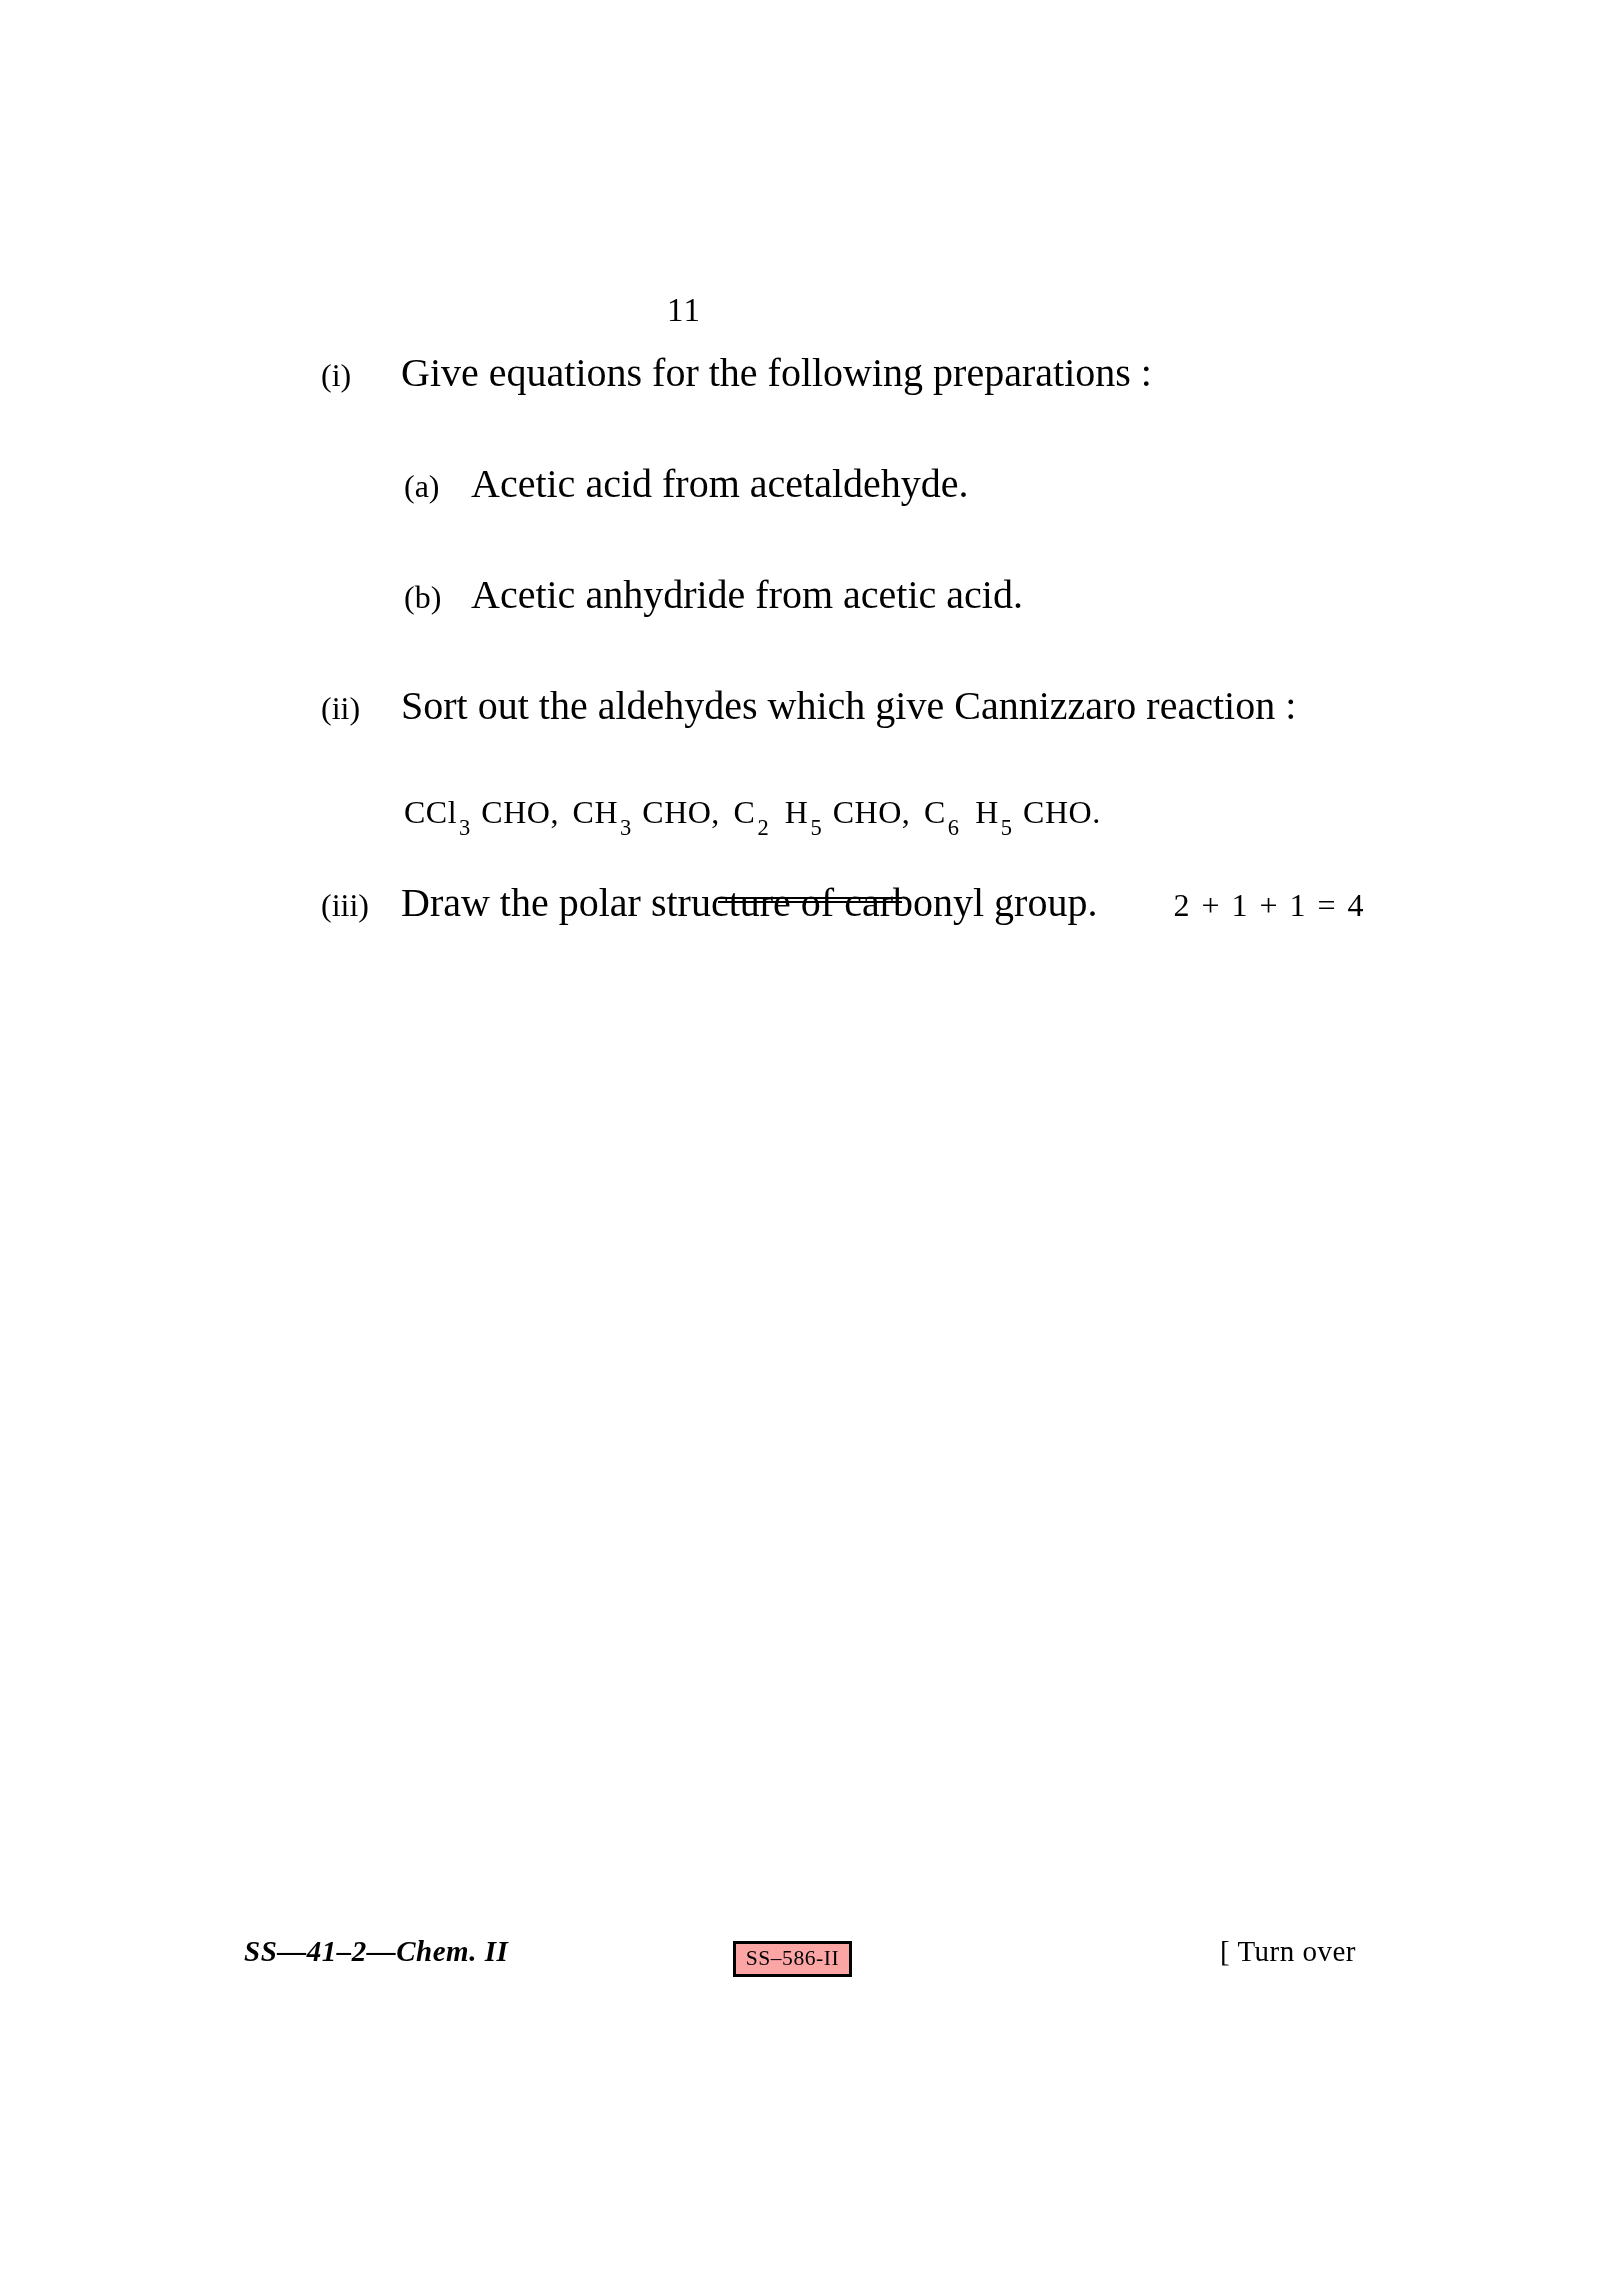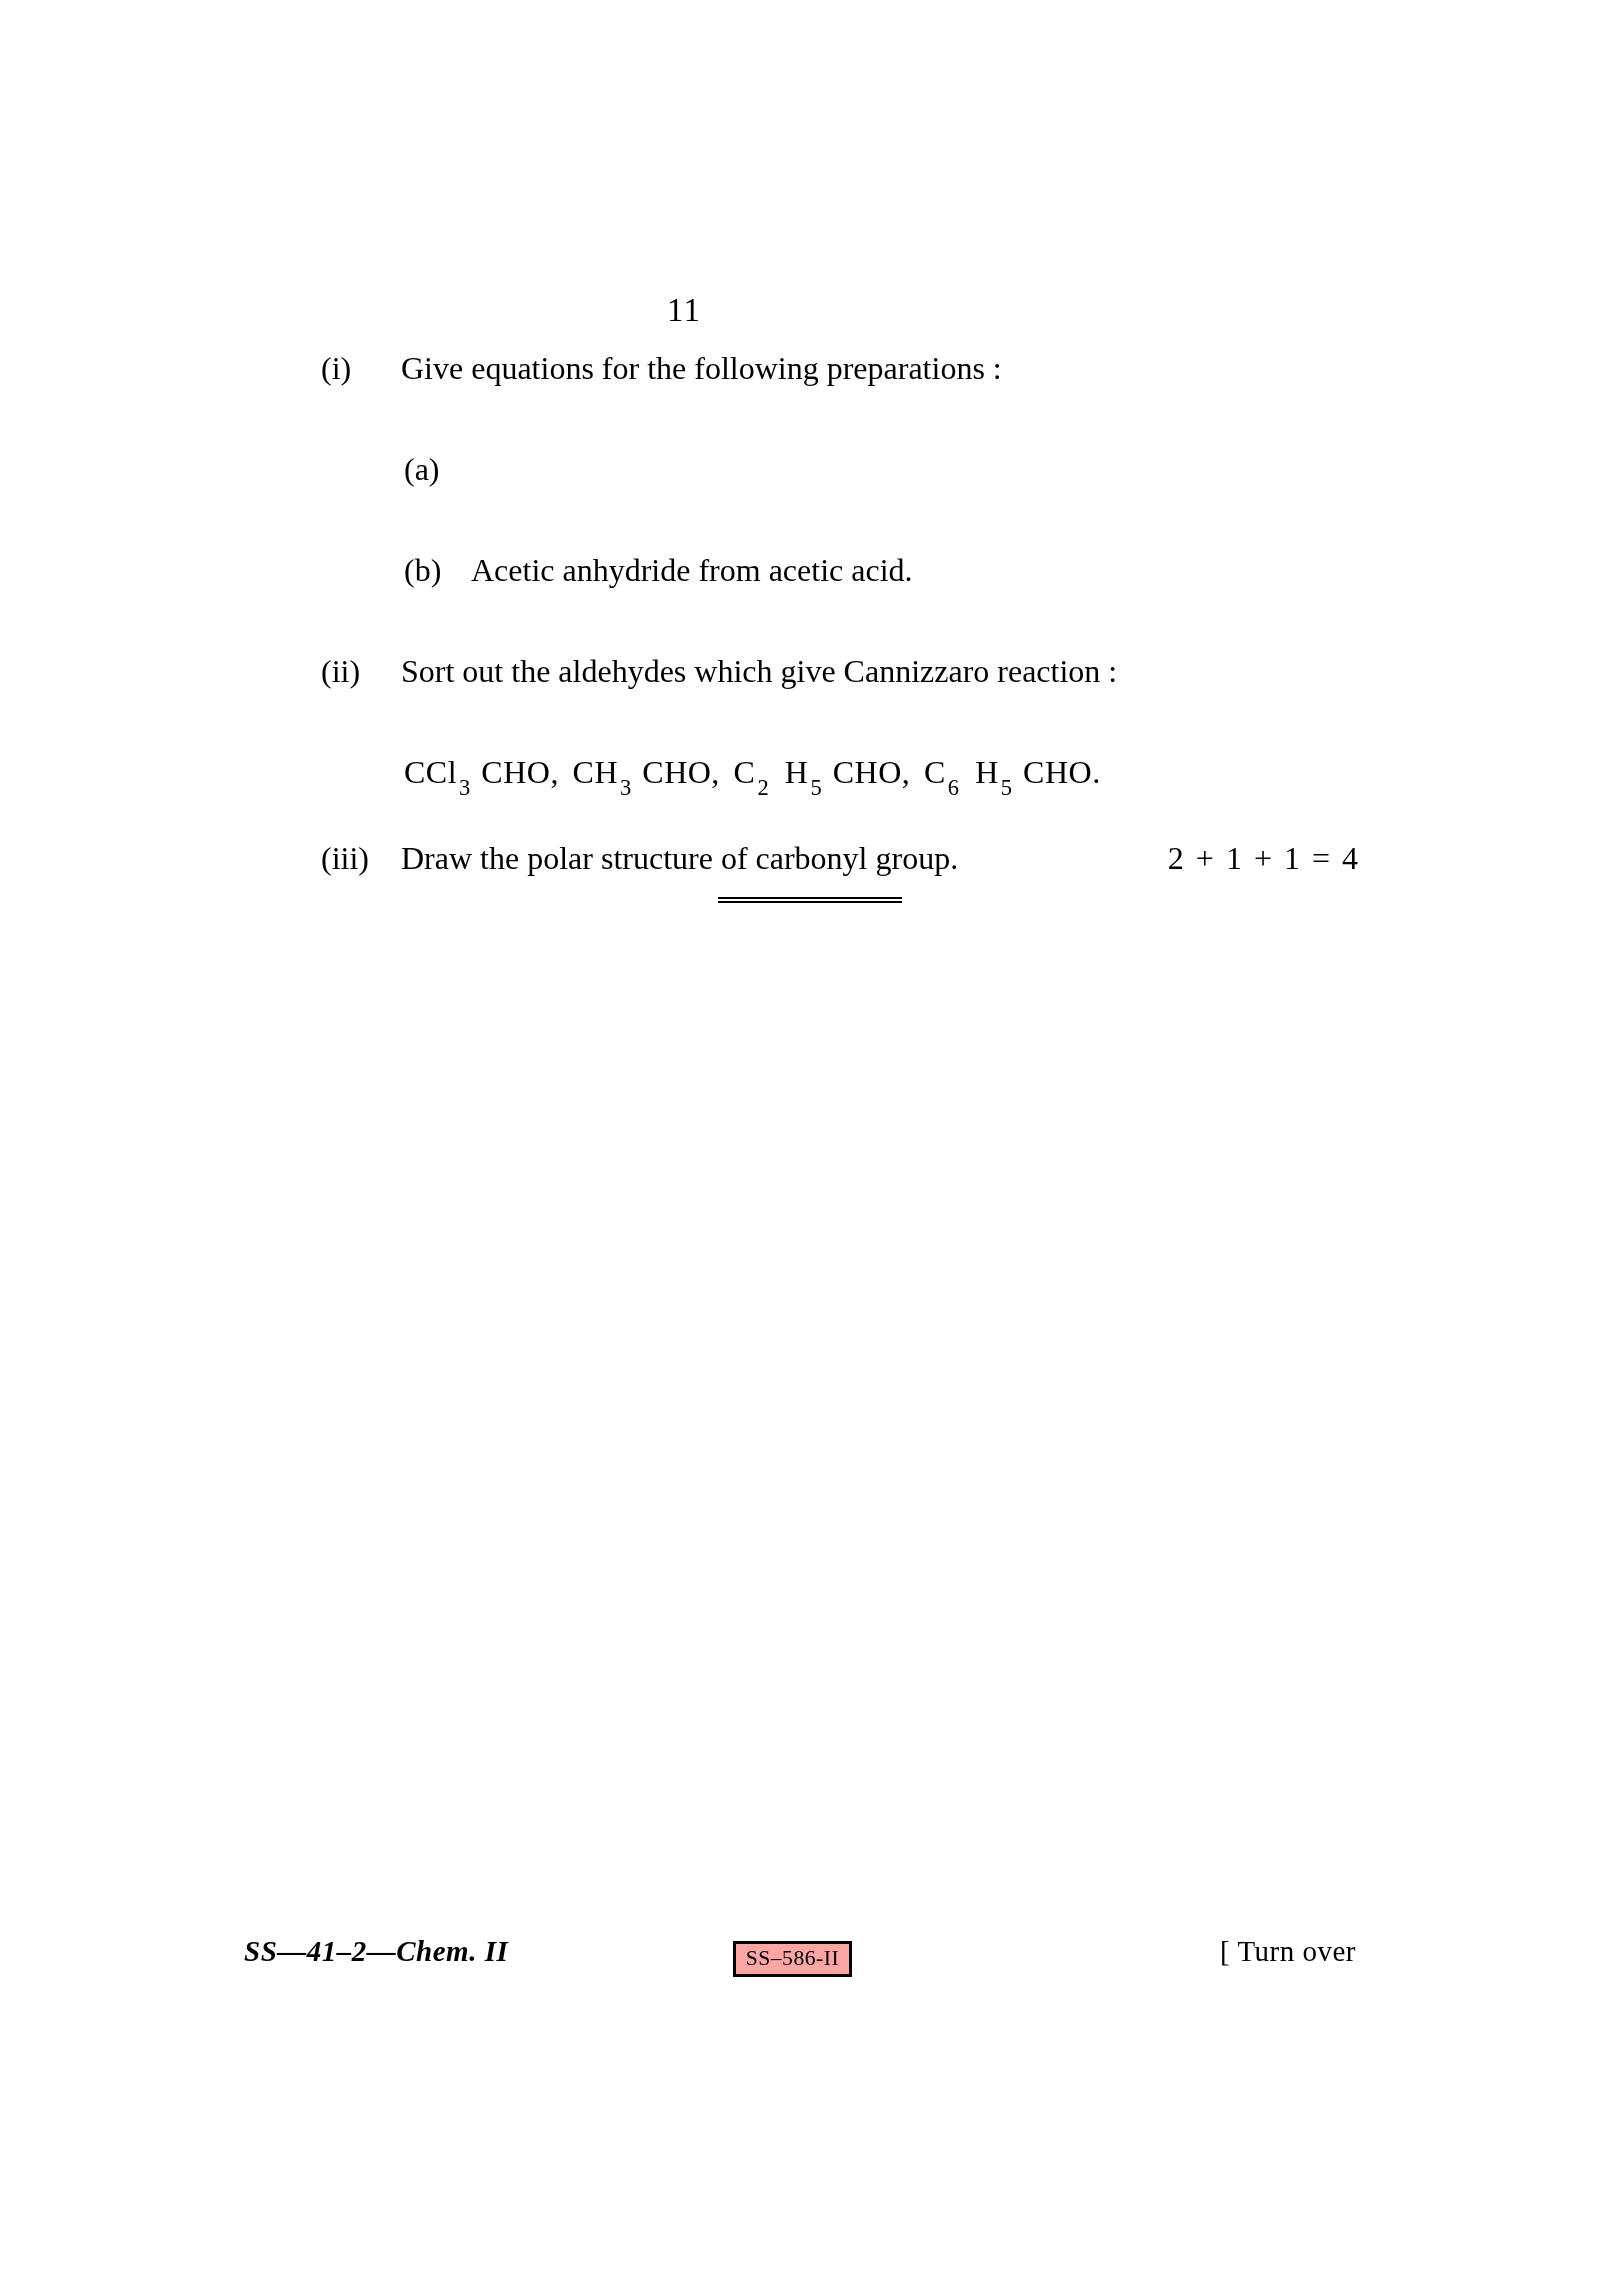--- a/index.html
+++ b/index.html
@@ -59,21 +59,21 @@
     width: 80px;
     font-size: 32px;
     white-space: nowrap;
   }
   .marker.sub {
     width: 67px;
   }
 
   .q-text {
     flex: 1 1 auto;
-    font-size: 32px;
+    font-size: 40px;
     white-space: nowrap;
   }
 
   .marks {
     flex: 0 0 auto;
     font-size: 32px;
     white-space: nowrap;
     padding-left: 76px;
     letter-spacing: 2px;
   }
@@ -158,20 +158,21 @@
 
   <div class="content">
 
     <div class="q-row level1">
       <span class="marker">(i)</span>
       <span class="q-text">Give equations for the following preparations :</span>
     </div>
 
     <div class="q-row level2">
       <span class="marker sub">(a)</span>
+      <span class="q-text">Acetic acid from acetaldehyde.</span>
     </div>
 
     <div class="q-row level2">
       <span class="marker sub">(b)</span>
       <span class="q-text">Acetic anhydride from acetic acid.</span>
     </div>
 
     <div class="q-row level1">
       <span class="marker">(ii)</span>
       <span class="q-text">Sort out the aldehydes which give Cannizzaro reaction :</span>

